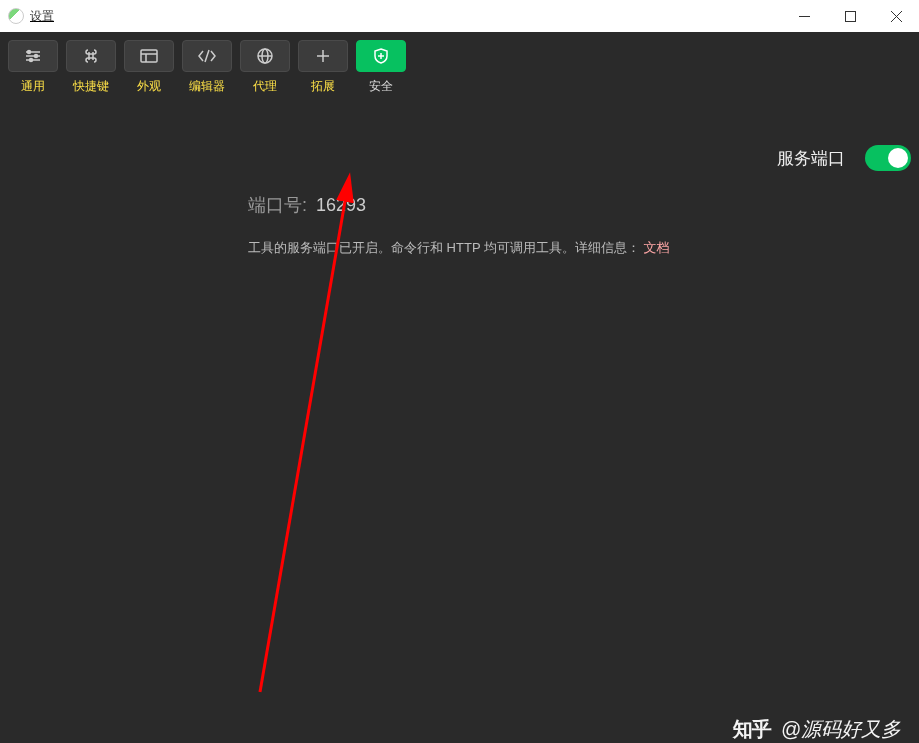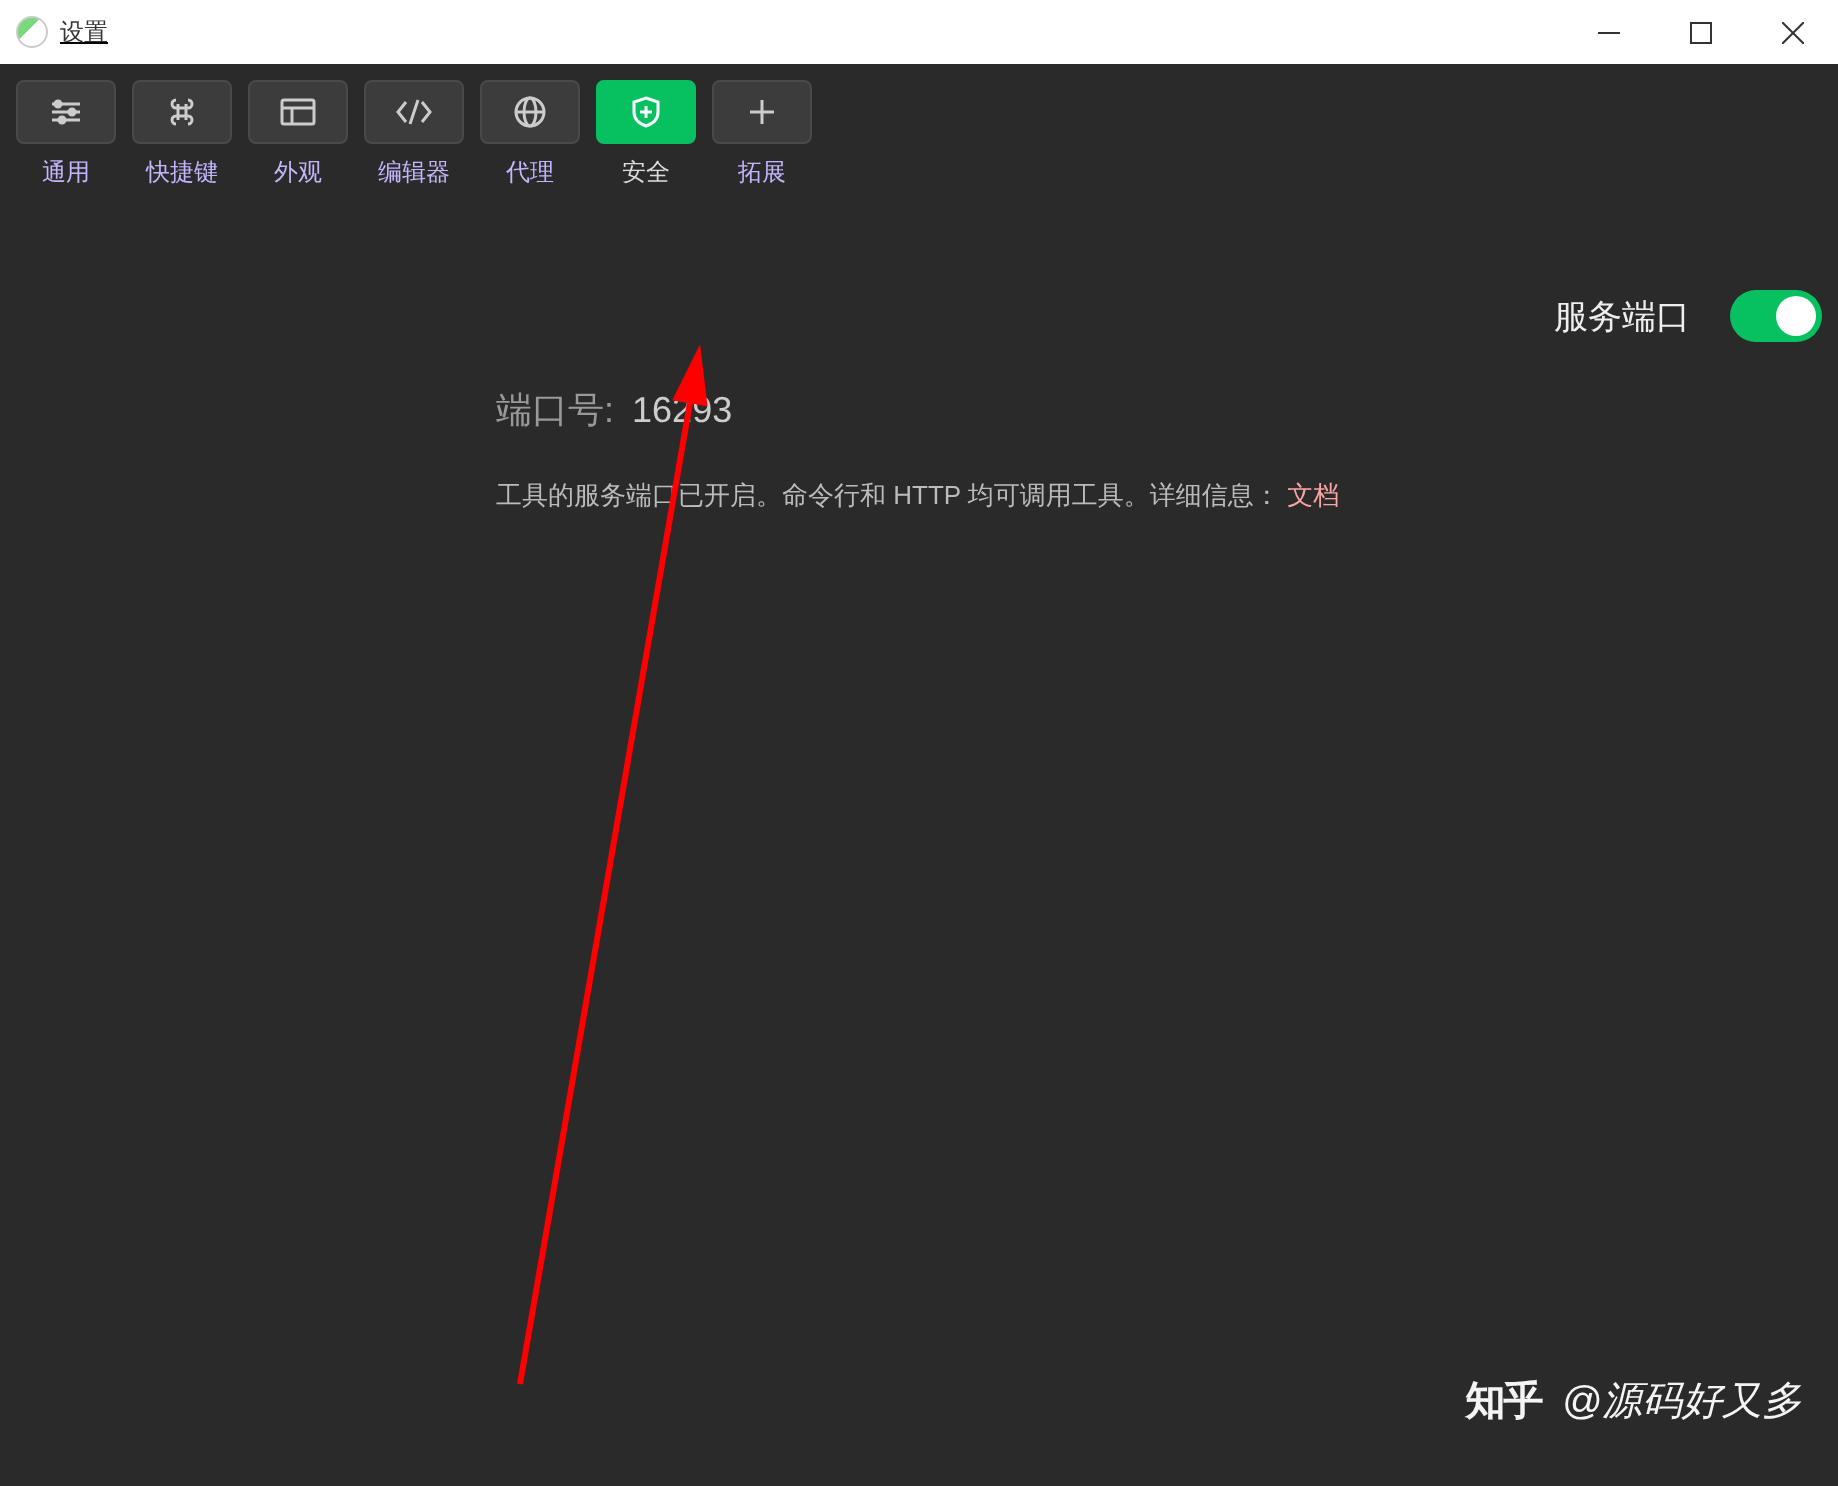--- a/index.html
+++ b/index.html
@@ -77,21 +77,21 @@
       border: 1px solid #4a4a4a;
     }
     .tab-icon-box.active {
       background: #07c160;
       border-color: #07c160;
     }
     .tab-icon-box svg { stroke: #ccc; stroke-width: 1.5; fill: none; }
     .tab-icon-box.active svg { stroke: #fff; }
     .tab-label {
       font-size: 12px;
-      color: #c4b5fd;
+      color: #fde047;
     }
     .tab-item.active .tab-label { color: #ddd; }
     .content {
       padding: 50px 0 0 240px;
       color: #ccc;
     }
     .setting-row {
       display: flex;
       align-items: center;
       gap: 20px;
@@ -135,21 +135,21 @@
     }
     .arrow-annotation {
       position: absolute;
       left: 230px;
       top: 140px;
       pointer-events: none;
     }
     .watermark {
       position: absolute;
       right: 18px;
-      bottom: 29px;
+      bottom: 0;
       color: #fff;
       font-size: 20px;
       display: flex;
       align-items: flex-start;
       gap: 10px;
       font-style: italic;
       opacity: 0.95;
     }
     .watermark .zh {
       font-weight: bold;
@@ -235,39 +235,39 @@
       <div class="tab-icon-box">
           <svg width="16" height="16">
             <circle cx="8" cy="8" r="7"></circle>
             <ellipse cx="8" cy="8" rx="3" ry="7"></ellipse>
             <line x1="1" y1="8" x2="15" y2="8"></line>
           </svg>
         </div>
       <div class="tab-label">代理</div>
     </div>
 
+    <div class="tab-item">
+      <div class="tab-icon-box">
+          <svg width="16" height="16">
+            <line x1="8" y1="2" x2="8" y2="14"></line>
+            <line x1="2" y1="8" x2="14" y2="8"></line>
+          </svg>
+        </div>
+      <div class="tab-label">拓展</div>
+    </div>
+
     <div class="tab-item active">
       <div class="tab-icon-box active">
           <svg width="16" height="16">
             <path d="M8 1 L14 3 L14 8 Q14 13 8 15 Q2 13 2 8 L2 3 Z"></path>
             <line x1="8" y1="5" x2="8" y2="11"></line>
             <line x1="5" y1="8" x2="11" y2="8"></line>
           </svg>
         </div>
       <div class="tab-label">安全</div>
-    </div>
-
-    <div class="tab-item">
-      <div class="tab-icon-box">
-          <svg width="16" height="16">
-            <line x1="8" y1="2" x2="8" y2="14"></line>
-            <line x1="2" y1="8" x2="14" y2="8"></line>
-          </svg>
-        </div>
-      <div class="tab-label">拓展</div>
     </div>
 
   </div>
 
   <div class="content">
     <div class="setting-row">
       <span class="setting-title">服务端口</span>
       <div class="toggle">
         <div class="toggle-knob"></div>
       </div>

